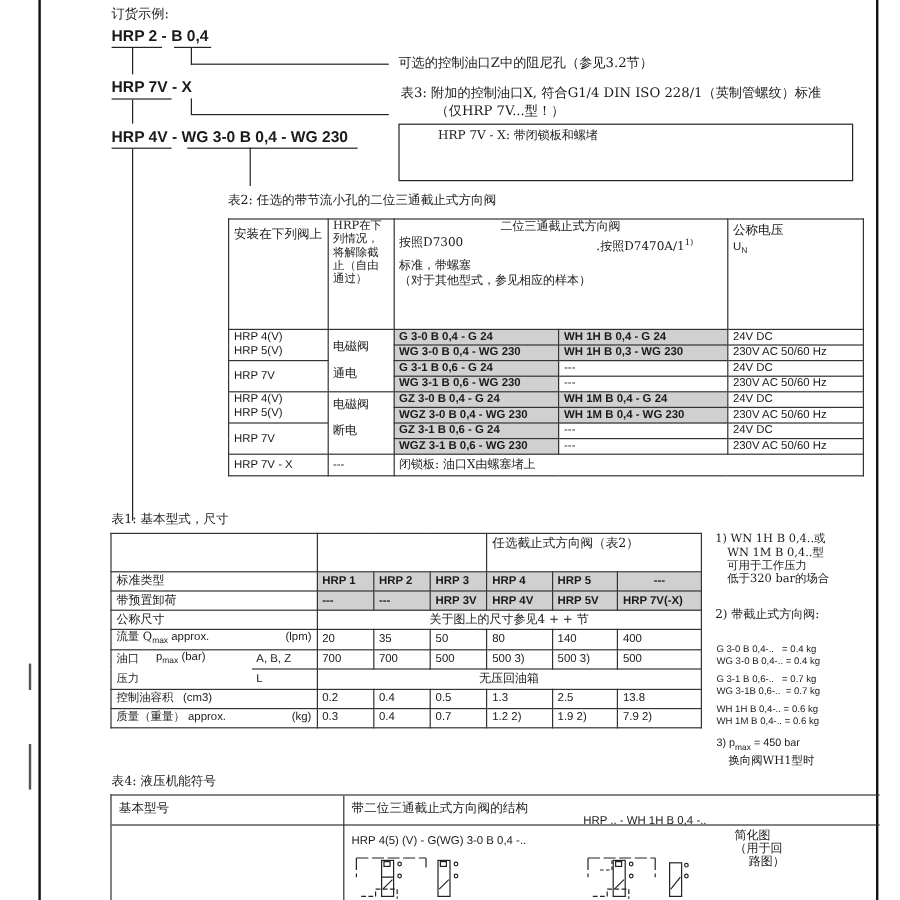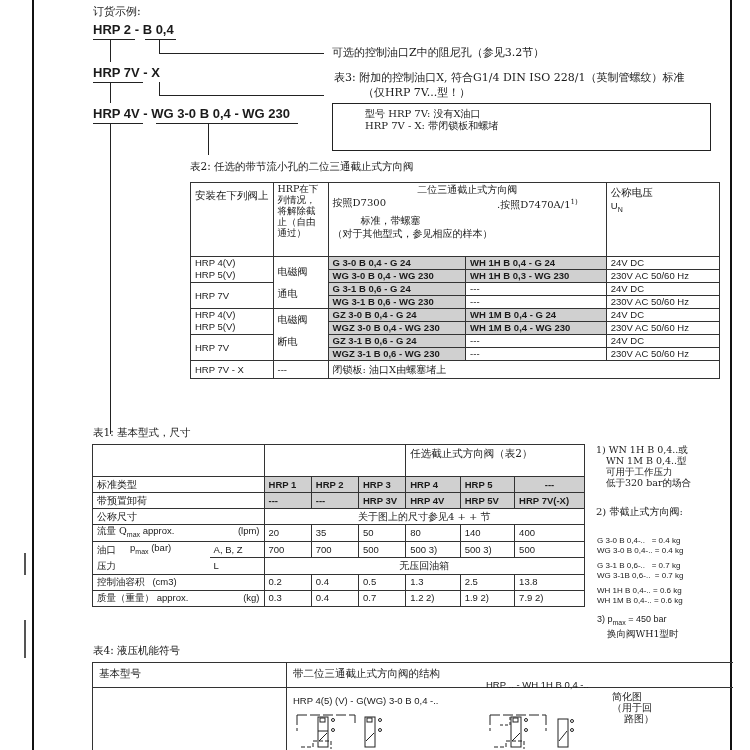--- a/index.html
+++ b/index.html
@@ -54,45 +54,44 @@
 <div class="code" style="left:93px;top:106px;">
   <span>HRP 4V</span><span> - </span><span>WG 3-0 B 0,4 - WG 230</span>
 </div>
 <div class="hline" style="left:93px;top:123px;width:50px;"></div>
 <div class="hline" style="left:156px;top:123px;width:142px;"></div>
 <div class="vline" style="left:110px;top:124px;height:310px;"></div>
 <div class="vline" style="left:208px;top:123px;height:32px;"></div>
 
 <div class="abs" style="left:332px;top:103px;width:377px;height:46px;border:1px solid #222;">
   <div class="serif" style="font-size:10px;line-height:12px;padding:4px 0 0 32px;">
-    <div>型号 HRP 7V: 没有X油口</div>
     <div>HRP 7V - X: 带闭锁板和螺堵</div>
   </div>
 </div>
 
 <div class="note serif" style="left:190px;top:160px;font-size:10.5px;">表2: 任选的带节流小孔的二位三通截止式方向阀</div>
 <table class="t2" style="left:190px;top:182px;width:530px;">
   <colgroup>
       <col style="width:78px">
       <col style="width:52px">
       <col style="width:130px">
       <col style="width:133px">
       <col style="width:107px">
     </colgroup>
   <tbody>
-      <tr style="height:74px;">
+      <tr style="height:92px;">
     <td class="cn" style="font-size:10.5px;line-height:16px;padding-top:4px;">安装在下列阀上</td>
     <td class="cn" style="font-size:9.5px;line-height:11px;">HRP在下列情况，将解除截止（自由通过）</td>
     <td class="cn" colspan="2" style="font-size:10px;line-height:13px;">
       <div style="text-align:center;">二位三通截止式方向阀</div>
       <div style="display:flex;justify-content:space-between;">
         <span>按照D7300</span>
         <span style="margin-right:24px;">.<span>按照D7470A/1</span><sup>1)</sup></span>
       </div>
-      <div style="margin-top:3px;margin-left:28px;">标准，带螺塞</div>
+      <div style="margin-top:3px;">标准，带螺塞</div>
       <div>（对于其他型式，参见相应的样本）</div>
     </td>
     <td class="cn" style="font-size:10.5px;line-height:13px;padding-top:3px;">
       <div>公称电压</div>
       <div style="font-family:'Liberation Sans',sans-serif;font-size:9.5px;"><span>U</span><sub>N</sub></div>
     </td>
   </tr>
 
   <tr>
     <td rowspan="2" style="white-space:pre-line;">HRP 4(V)

